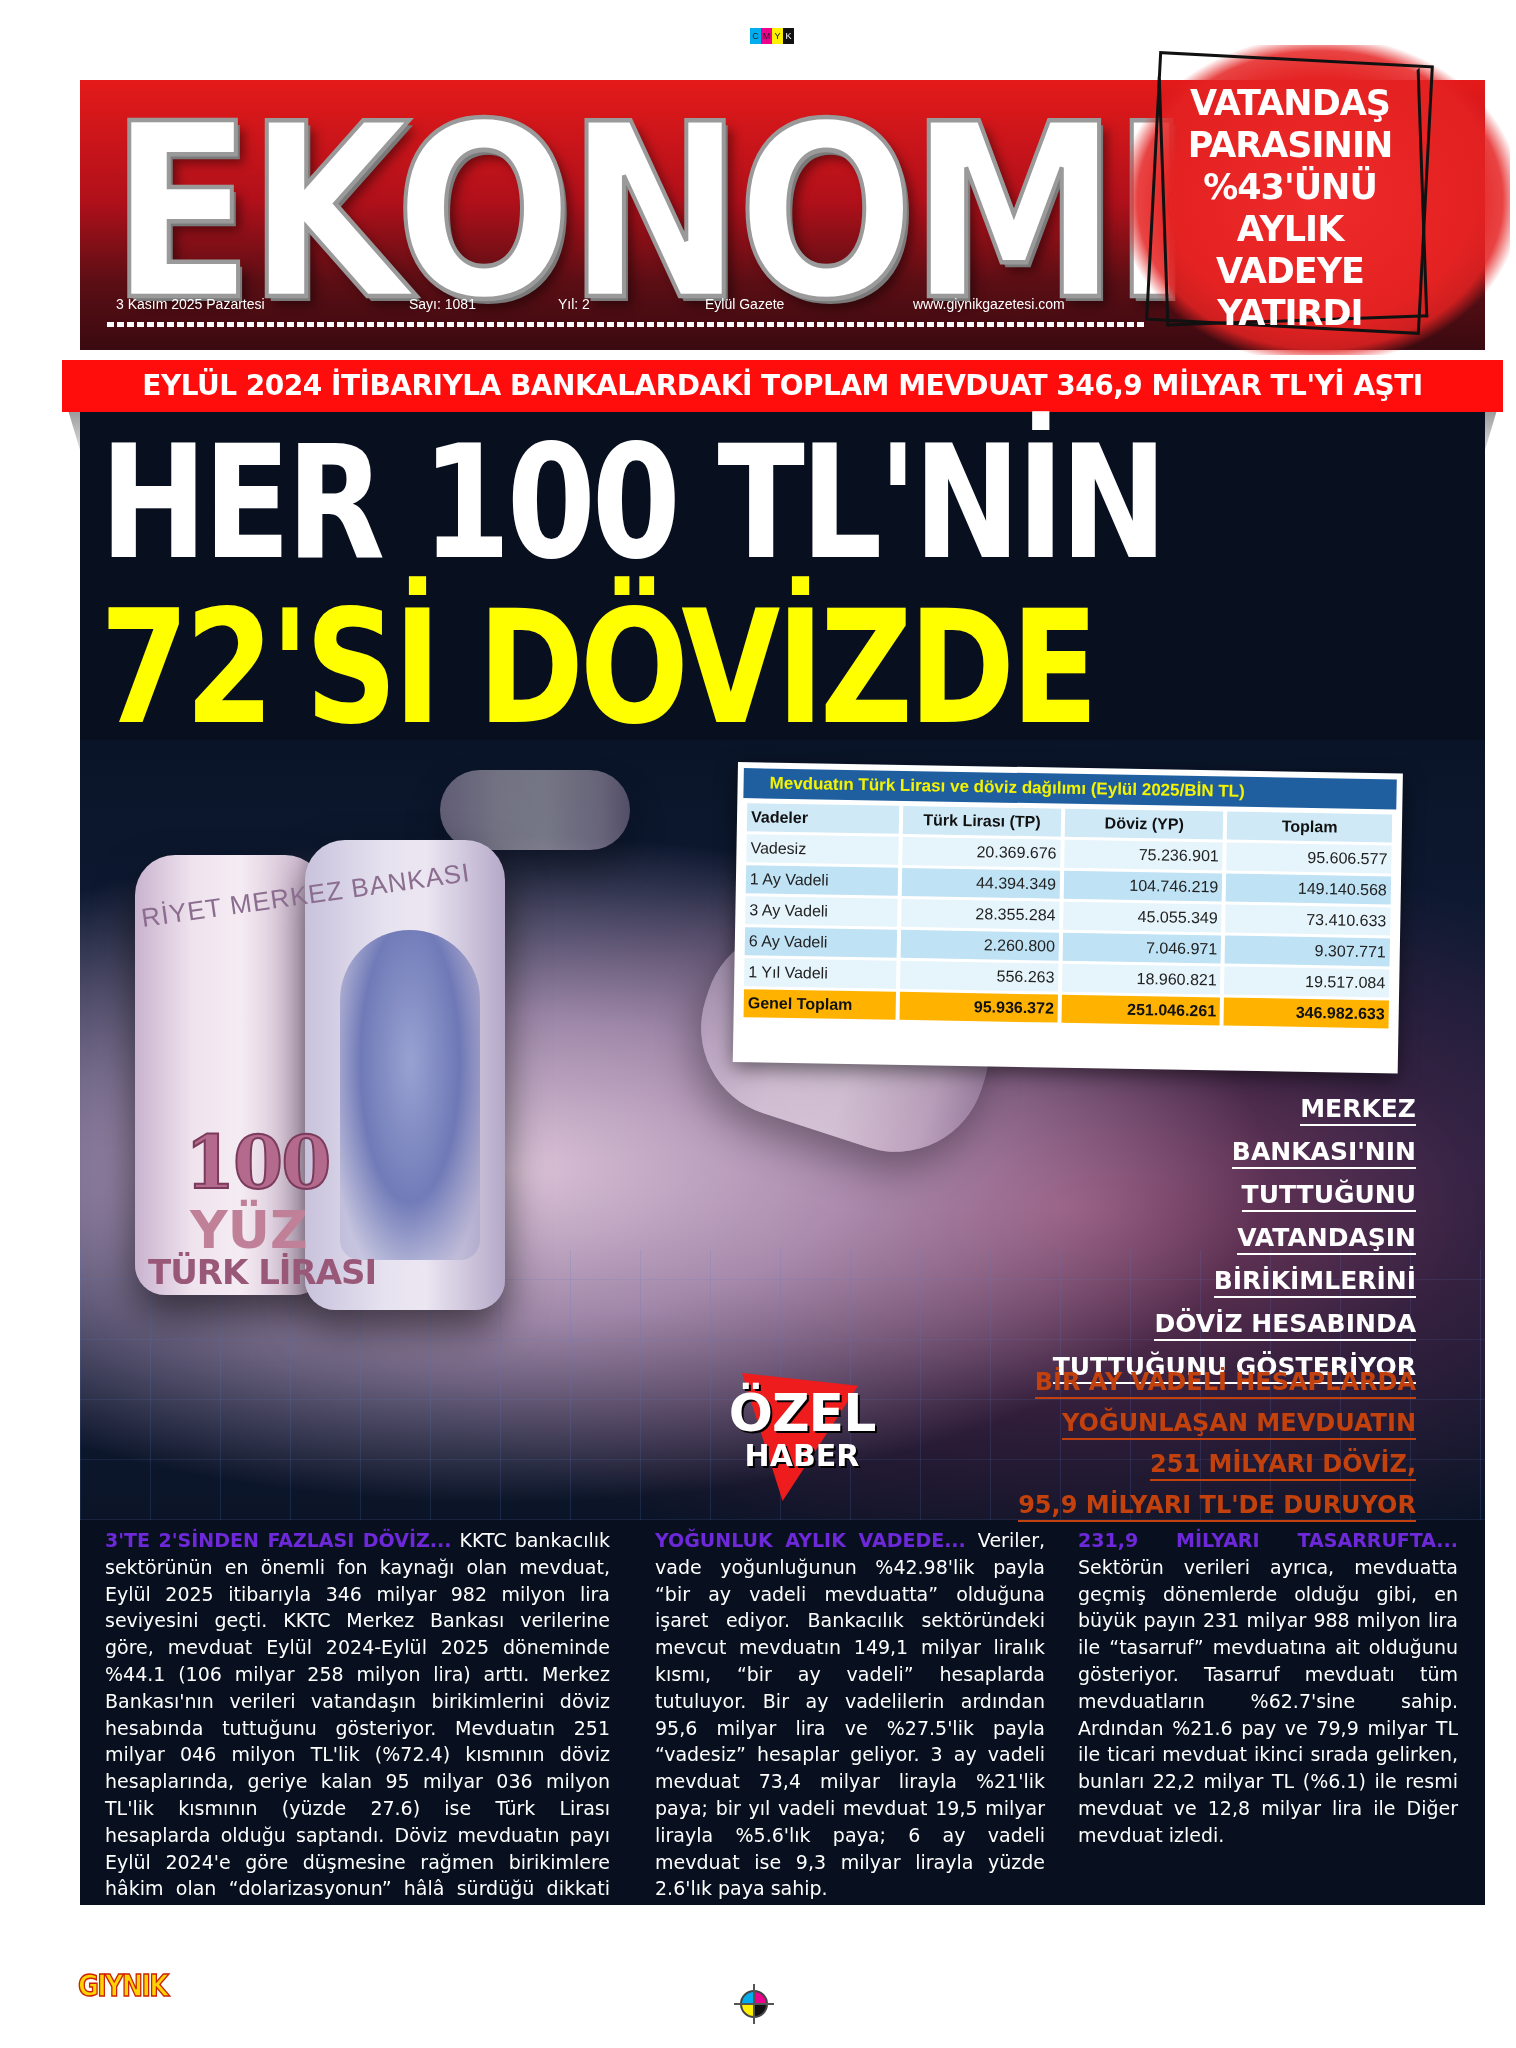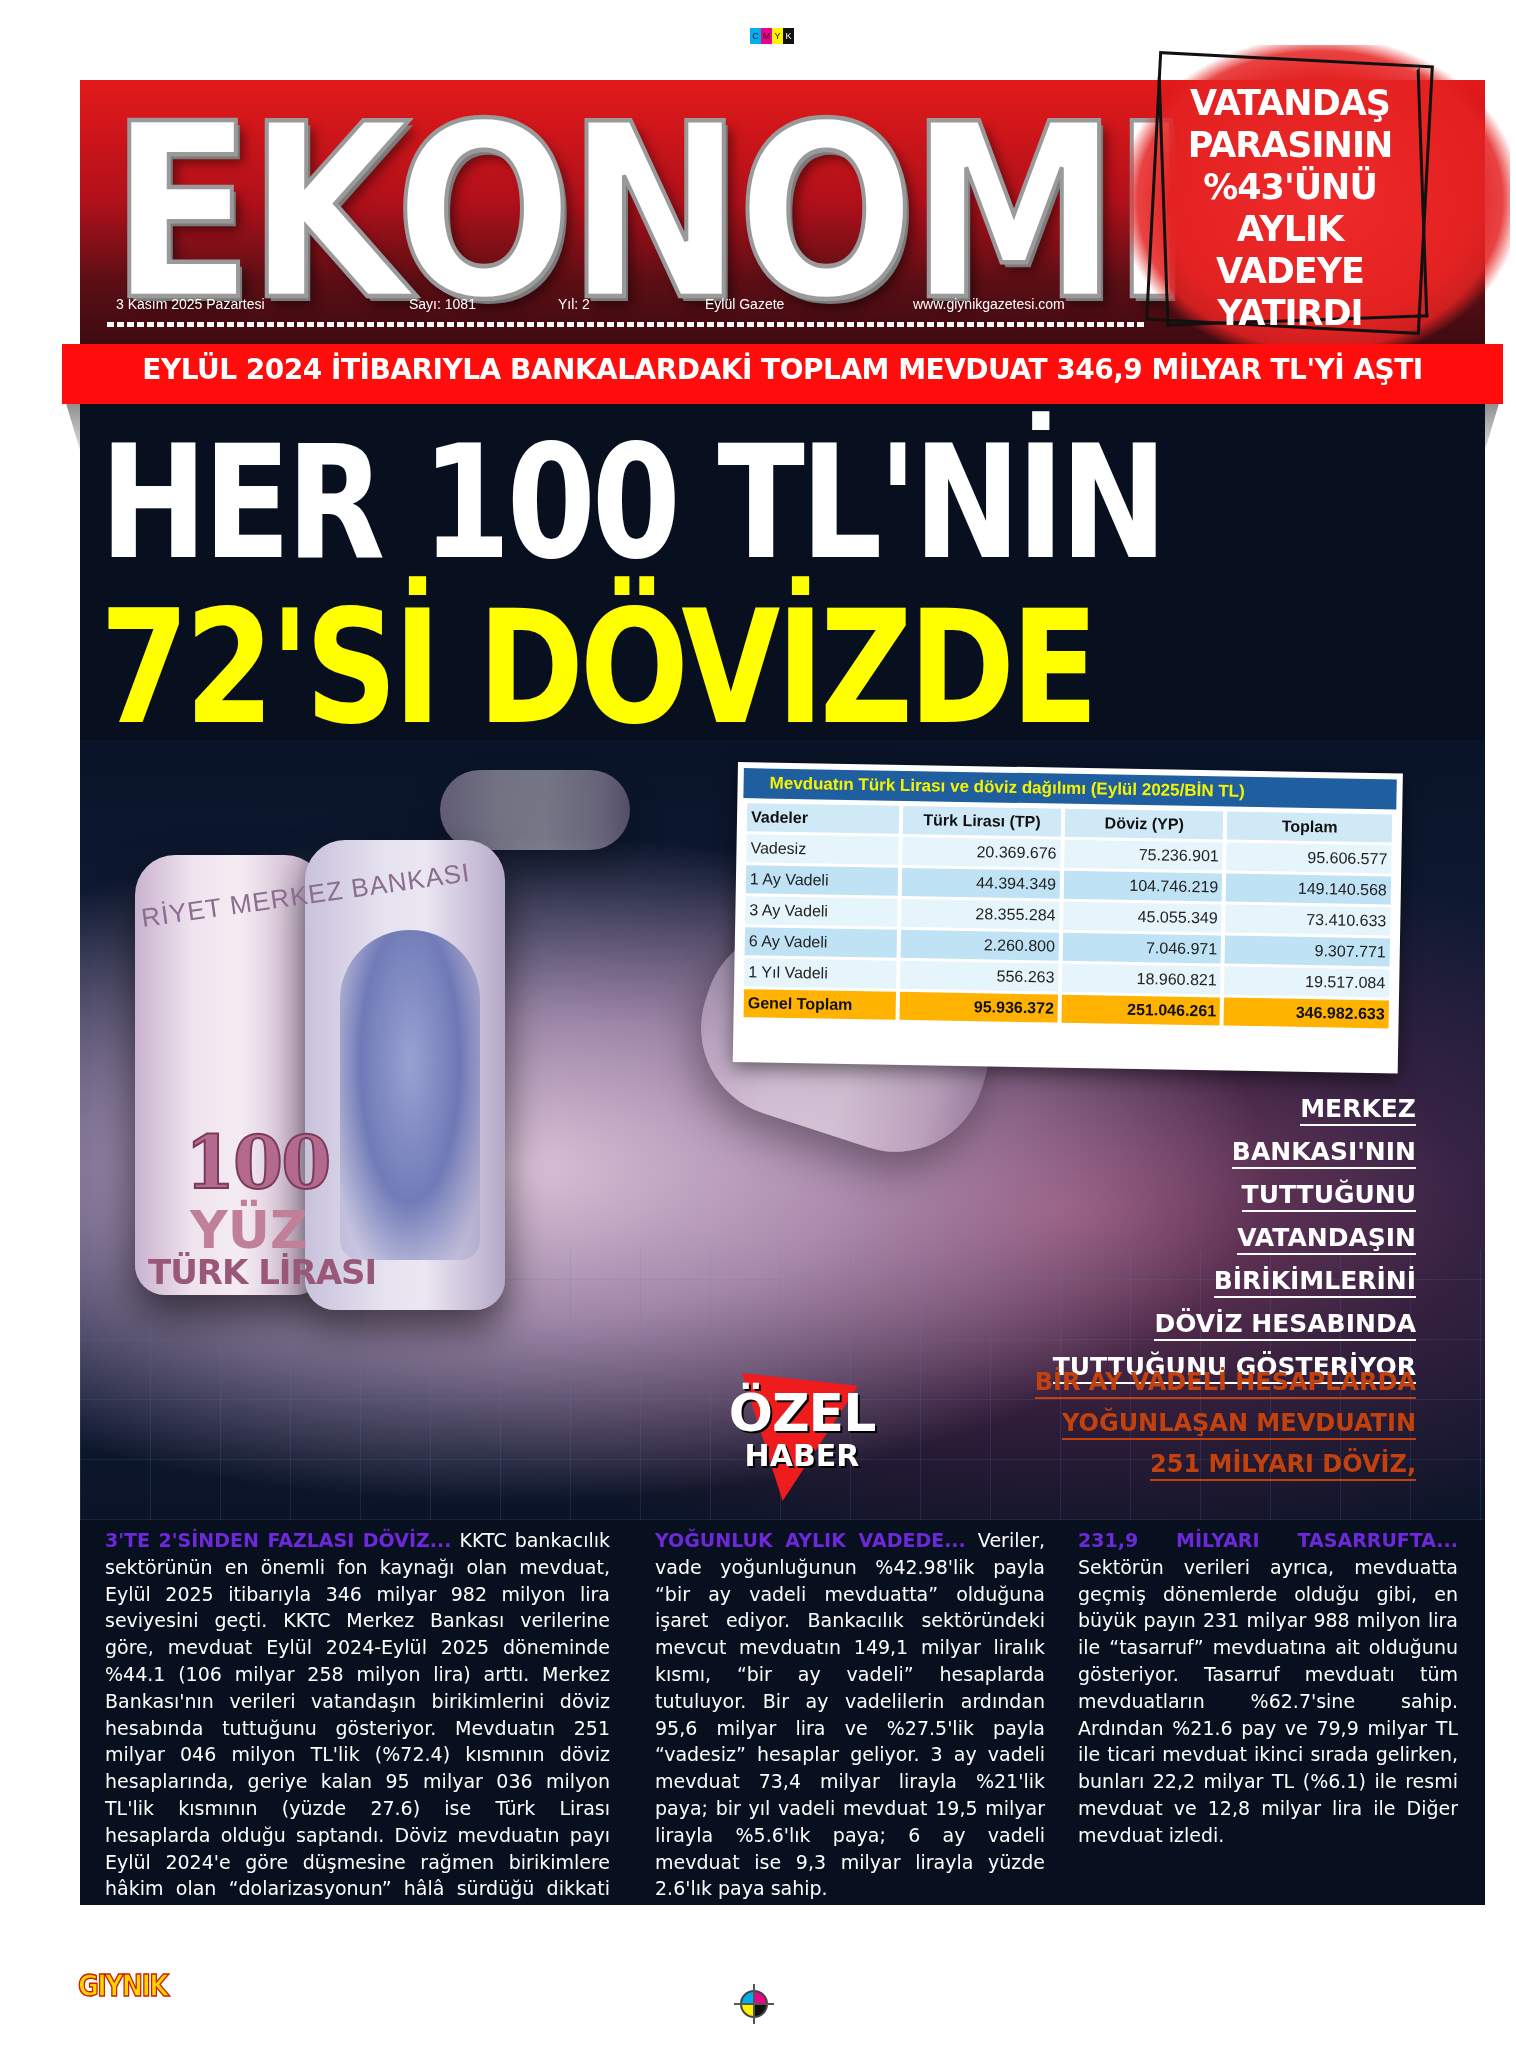--- a/index.html
+++ b/index.html
@@ -58,21 +58,21 @@
 
   
   .body-dark {
     position: absolute; left: 80px; top: 365px; width: 1405px; height: 1540px;
     background: #08101f;
   }
   .side-flap-l { position: absolute; left: 62px; top: 390px; width: 18px; height: 60px; background: linear-gradient(180deg,#777,#ddd); clip-path: polygon(0 0,100% 0,100% 100%); }
   .side-flap-r { position: absolute; left: 1485px; top: 390px; width: 18px; height: 60px; background: linear-gradient(180deg,#777,#ddd); clip-path: polygon(0 0,100% 0,0 100%); }
 
   .top-banner {
-    position: absolute; left: 62px; top: 344px; width: 1441px; height: 60px;
+    position: absolute; left: 62px; top: 360px; width: 1441px; height: 52px;
     background: #ff0d0d; text-align: center;
     font-family: "DejaVu Sans", sans-serif; font-weight: bold; font-size: 28px; line-height: 52px;
     color: #ffffff; letter-spacing: -0.5px; white-space: nowrap;
   }
 
   .headline1, .headline2 {
     position: absolute; left: 100px; width: 1360px;
     font-family: "DejaVu Sans", sans-serif; font-weight: bold; letter-spacing: -4px;
     white-space: nowrap; line-height: 1;
     transform: scaleY(1.22); transform-origin: top left;
@@ -298,20 +298,21 @@
   <span>TUTTUĞUNU</span><br>
   <span>VATANDAŞIN</span><br>
   <span>BİRİKİMLERİNİ</span><br>
   <span>DÖVİZ HESABINDA</span><br>
   <span>TUTTUĞUNU GÖSTERİYOR</span>
 </div>
 <div class="pull-yellow">
   <span>BİR AY VADELİ HESAPLARDA</span><br>
   <span>YOĞUNLAŞAN MEVDUATIN</span><br>
   <span>251 MİLYARI DÖVİZ,</span><br>
+  <span>95,9 MİLYARI TL'DE DURUYOR</span>
 </div>
 
 <div class="ozel-tri"></div>
 <div class="ozel-text">
   <span class="l1">ÖZEL</span>
   <span class="l2">HABER</span>
 </div>
 
 <div class="col col1"><span class="lead">3'TE 2'SİNDEN FAZLASI DÖVİZ...</span><span> KKTC bankacılık sektörünün en önemli fon kaynağı olan mevduat, Eylül 2025 itibarıyla 346 milyar 982 milyon lira seviyesini geçti. KKTC Merkez Bankası verilerine göre, mevduat Eylül 2024-Eylül 2025 döneminde %44.1 (106 milyar 258 milyon lira) arttı. Merkez Bankası'nın verileri vatandaşın birikimlerini döviz hesabında tuttuğunu gösteriyor. Mevduatın 251 milyar 046 milyon TL'lik (%72.4) kısmının döviz hesaplarında, geriye kalan 95 milyar 036 milyon TL'lik kısmının (yüzde 27.6) ise Türk Lirası hesaplarda olduğu saptandı. Döviz mevduatın payı Eylül 2024'e göre düşmesi­ne rağmen birikimlere hâkim olan “dolari­zasyonun” hâlâ sürdüğü dikkati çekiyor.</span></div>
 <div class="col col2"><span class="lead">YOĞUNLUK AYLIK VADEDE...</span><span> Veriler, vade yoğunluğunun %42.98'lik payla “bir ay vadeli mevduatta” olduğuna işaret ediyor. Bankacılık sektöründeki mevcut mevduatın 149,1 milyar liralık kısmı, “bir ay vadeli” hesap­larda tutuluyor. Bir ay vadelilerin ardından 95,6 milyar lira ve %27.5'lik payla “vadesiz” hesap­lar geliyor.  3 ay vadeli mevduat 73,4 milyar lirayla %21'lik paya; bir yıl vadeli mevduat 19,5 milyar lirayla %5.6'lık paya; 6 ay vadeli mevduat ise 9,3 milyar lirayla yüzde 2.6'lık paya sahip.</span></div>

